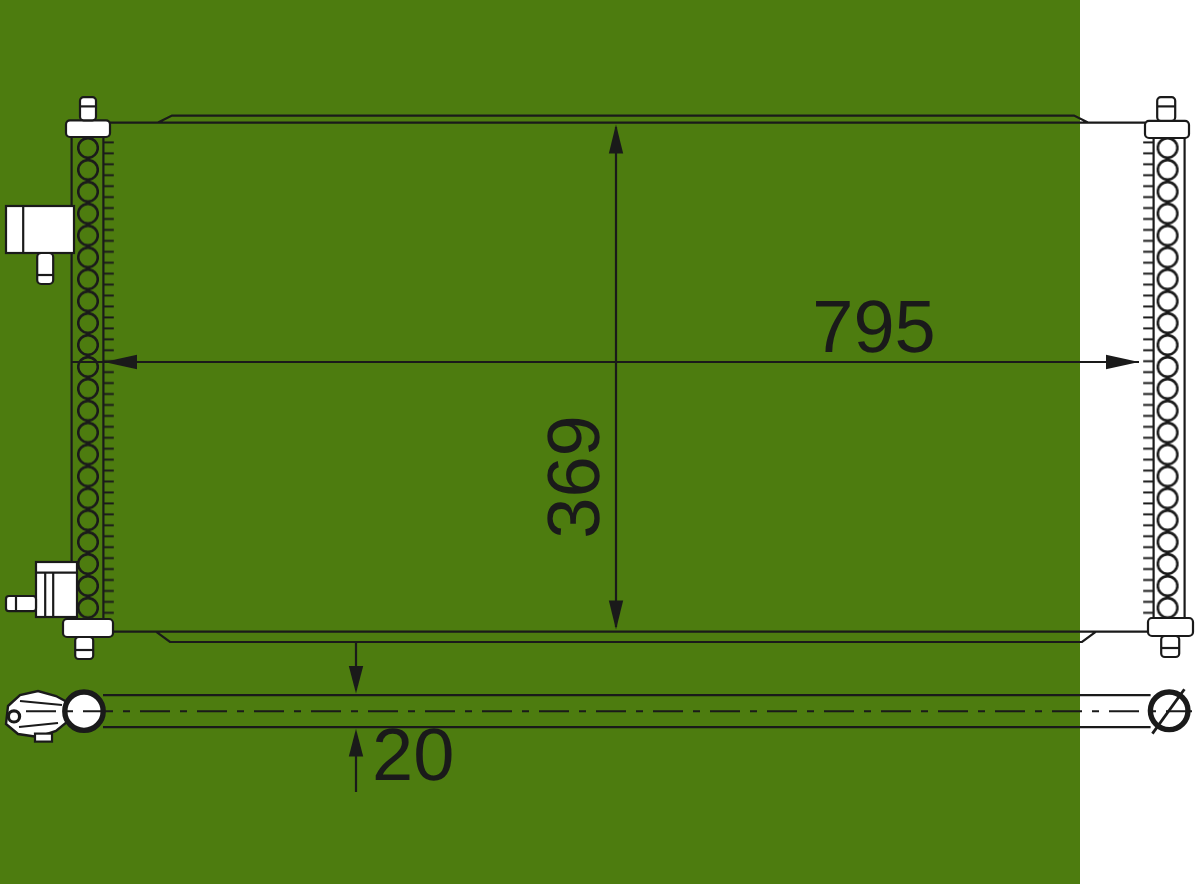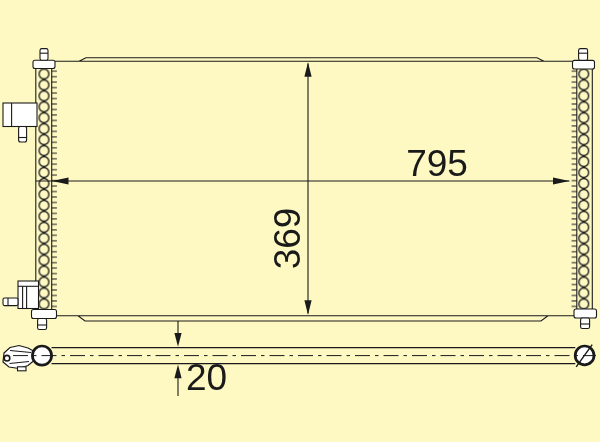--- a/index.html
+++ b/index.html
@@ -6,23 +6,23 @@
       margin: 0;
       padding: 0;
       background: #ffffff;
       width: 600px;
       height: 442px;
       overflow: hidden;
       font-family: "Liberation Sans", sans-serif;
     }
     .canvas {
       position: relative;
-      width: 600px;
+      width: 540px;
       height: 442px;
-      background: #fef9c3;
+      background: #4d7c0f;
     }
     svg text {
       font-family: "Liberation Sans", sans-serif;
       font-size: 37px;
       fill: #1a1a1a;
     }
   </style>
 </head>
 <body>
 

